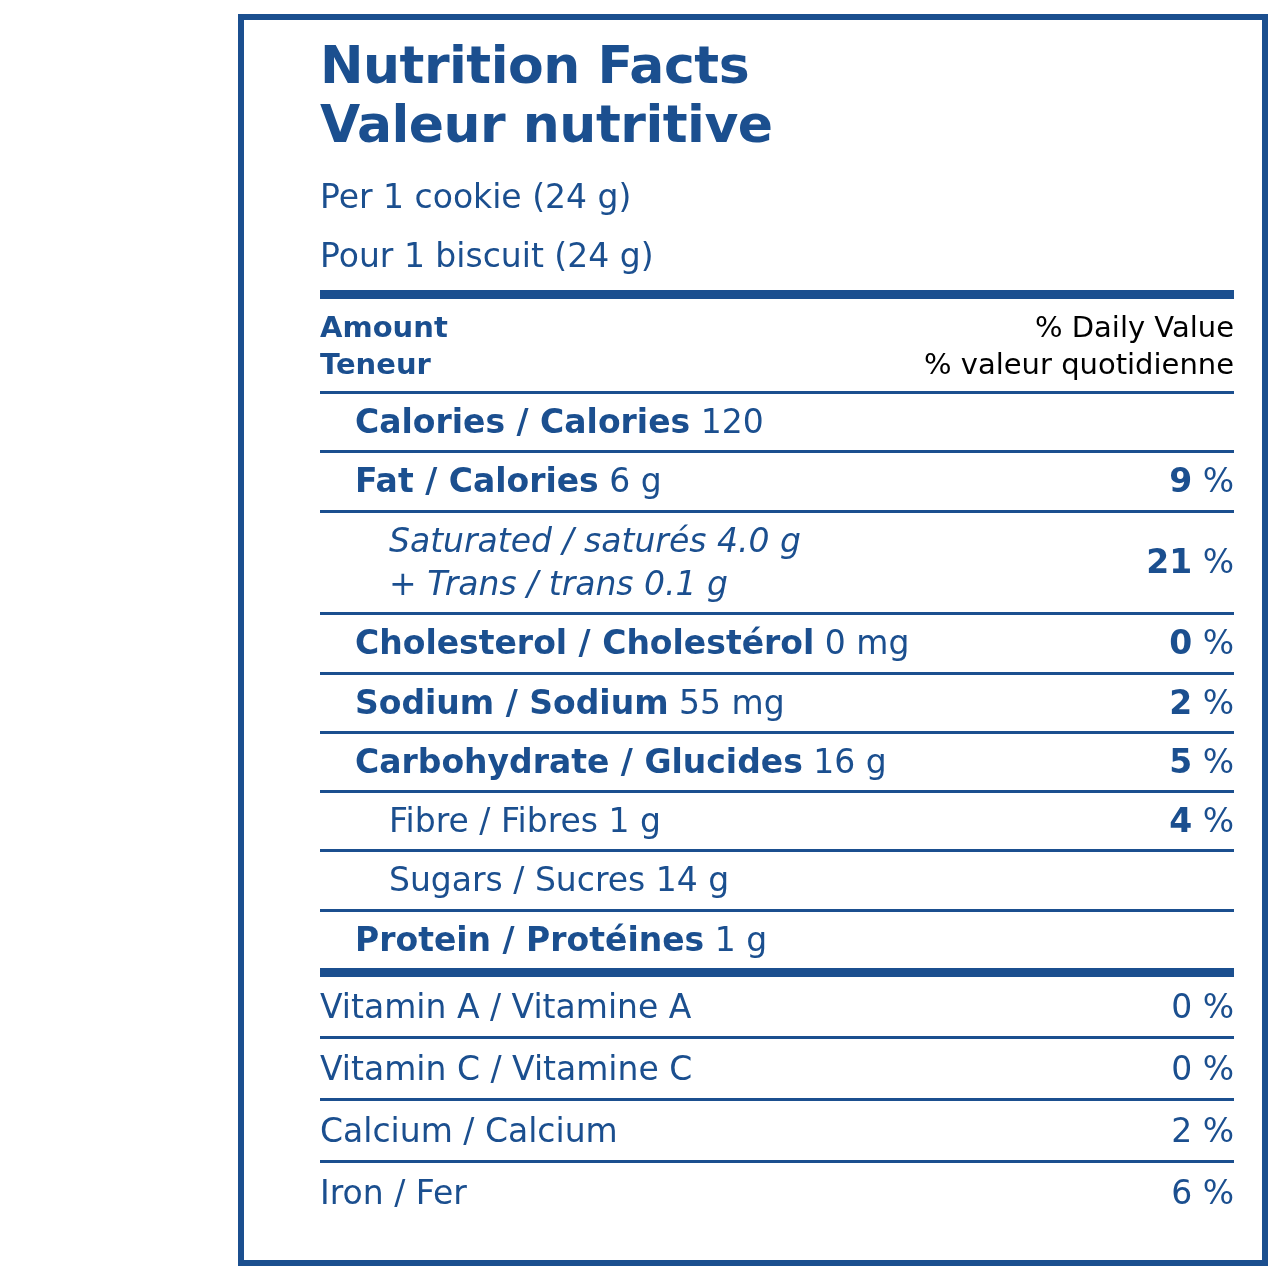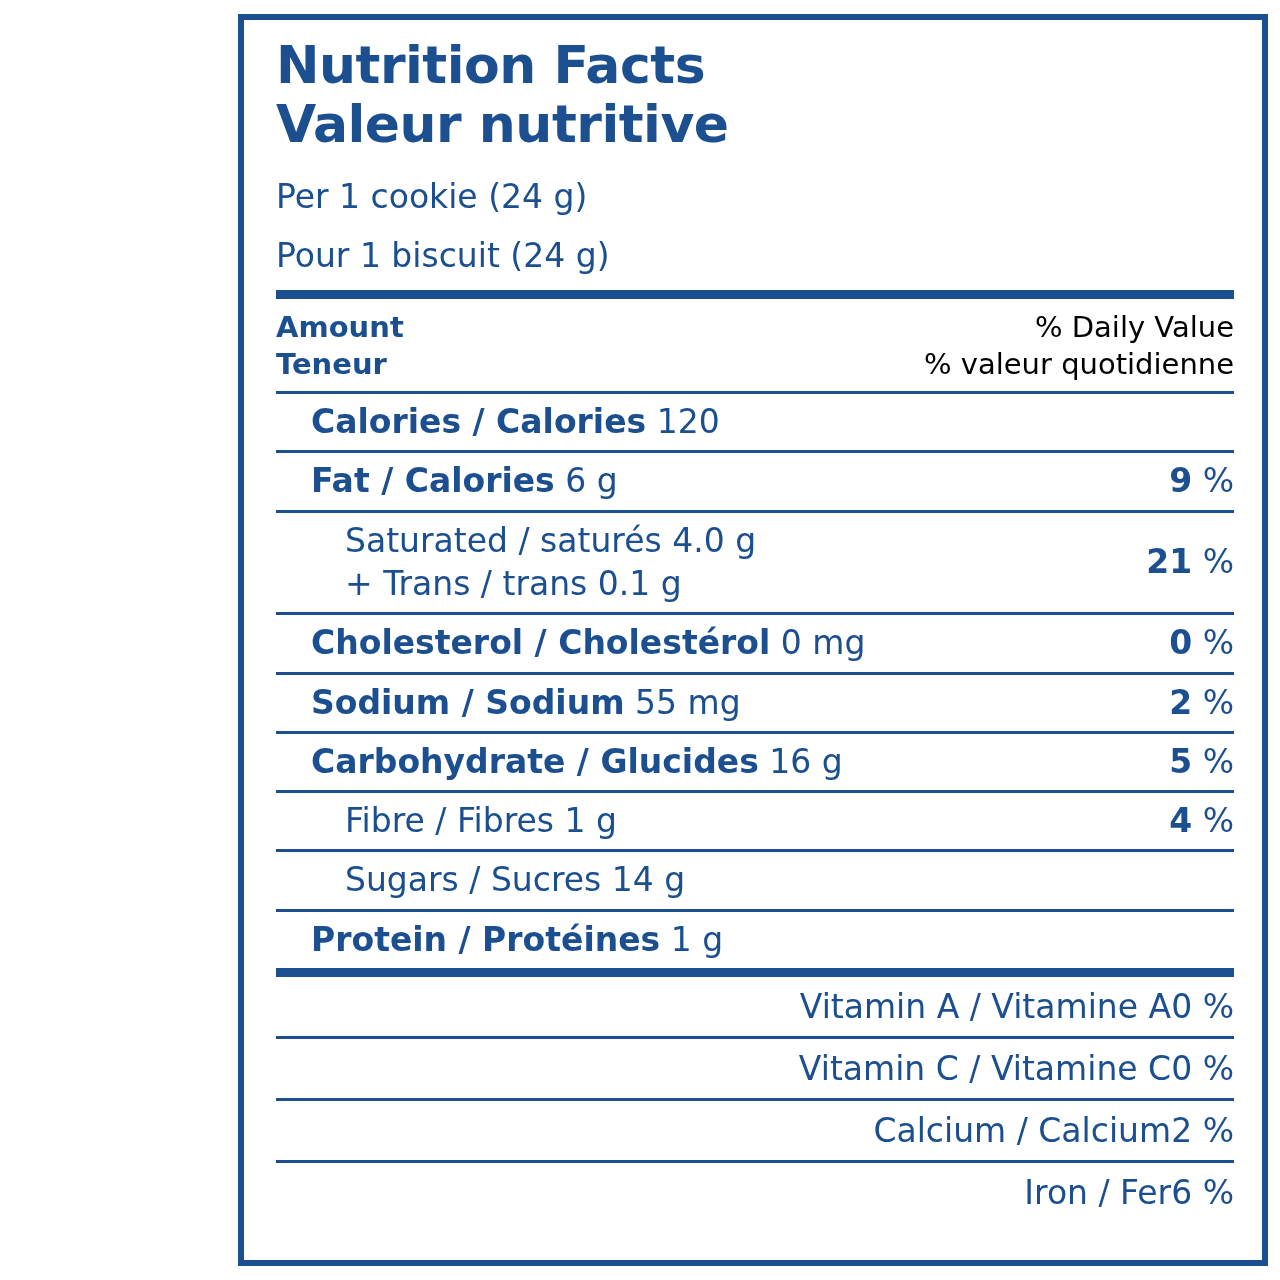--- a/index.html
+++ b/index.html
@@ -15,20 +15,21 @@
   }
   .panel {
     position: absolute;
     left: 238px;
     top: 14px;
     width: 1030px;
     height: 1252px;
     border: 6px solid #1b4f8f;
     box-sizing: border-box;
     background: #ffffff;
+    padding-left: 44px;
   }
   .inner {
     padding: 18px 28px 0 32px;
   }
   .title-en {
     font-size: 52px;
     font-weight: bold;
     line-height: 1.05;
     letter-spacing: -0.5px;
     color: #1b4f8f;
@@ -96,24 +97,24 @@
   }
   .hdr-row {
     display: flex;
     justify-content: space-between;
     align-items: flex-start;
     padding: 10px 0 8px 0;
   }
   .indent { padding-left: 34px; }
   .pct { font-weight: bold; }
   .pct-sym { font-weight: normal; }
-  .two-line { line-height: 1.30; }
+  .two-line { line-height: 1.30; font-style: italic; }
   .micro-row {
     display: flex;
-    justify-content: flex-end;
+    justify-content: space-between;
     align-items: center;
     padding: 10px 0 10px 0;
   }
   .micro-left {
     font-size: 33px;
     color: #1b4f8f;
   }
   .micro-right {
     font-size: 33px;
     color: #1b4f8f;

